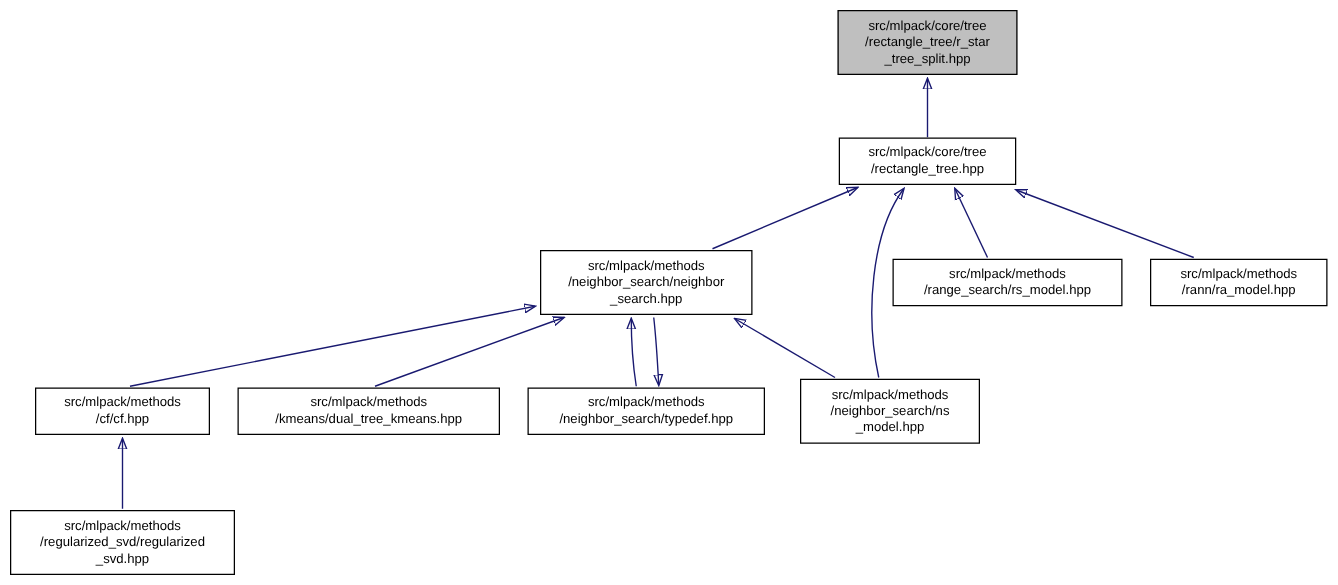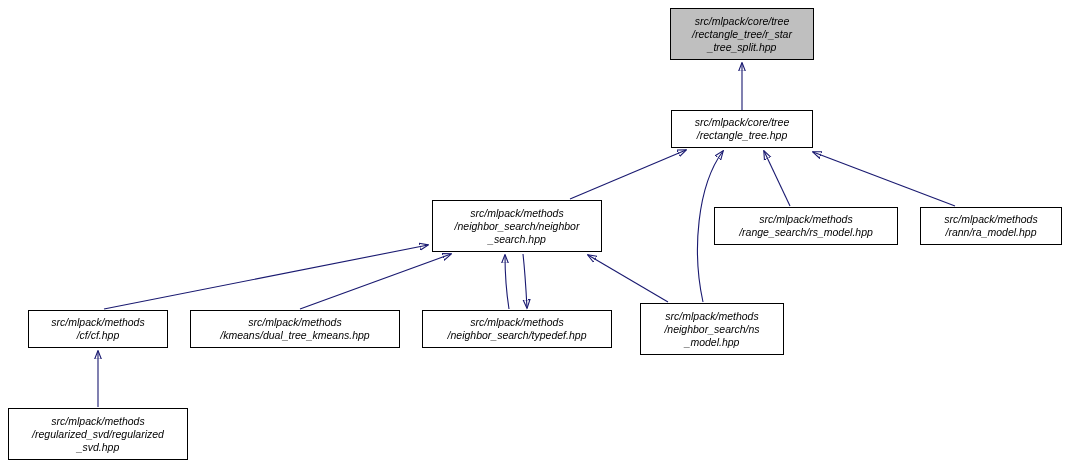--- a/index.html
+++ b/index.html
@@ -30,21 +30,20 @@
     justify-content: center;
     text-align: center;
     background: #ffffff;
     border: 1px solid #000000;
     color: #000000;
     font-size: 10.5px;
     line-height: 13px;
     white-space: pre-line;
     cursor: pointer;
     padding: 0 4px;
-    font-style: italic;
   }
   .node.highlight {
     background: #bfbfbf;
   }
 </style>
 </head>
 <body>
 
 <div class="canvas">
 

